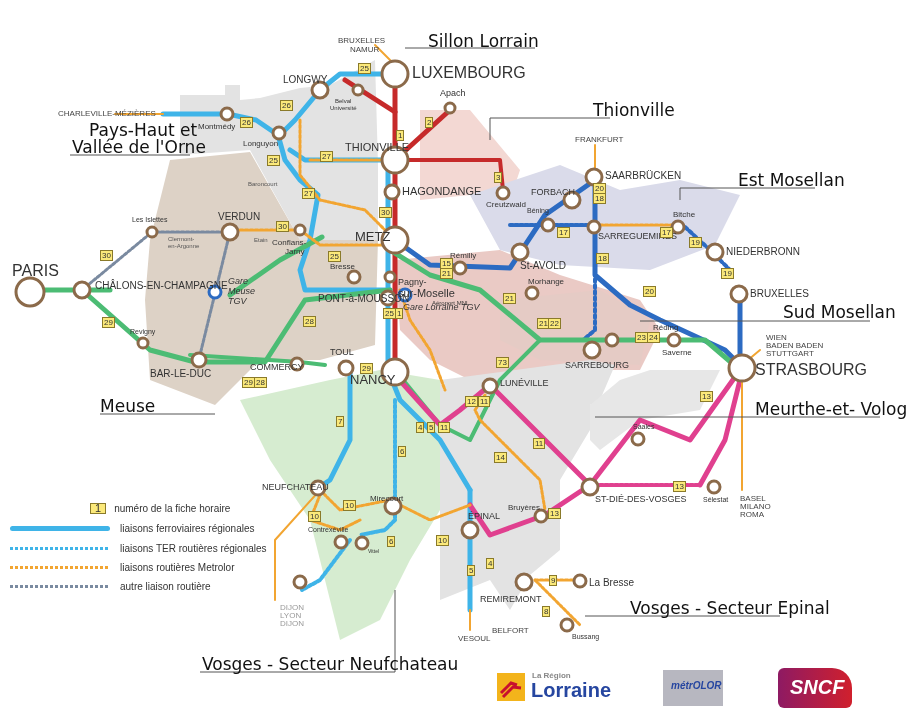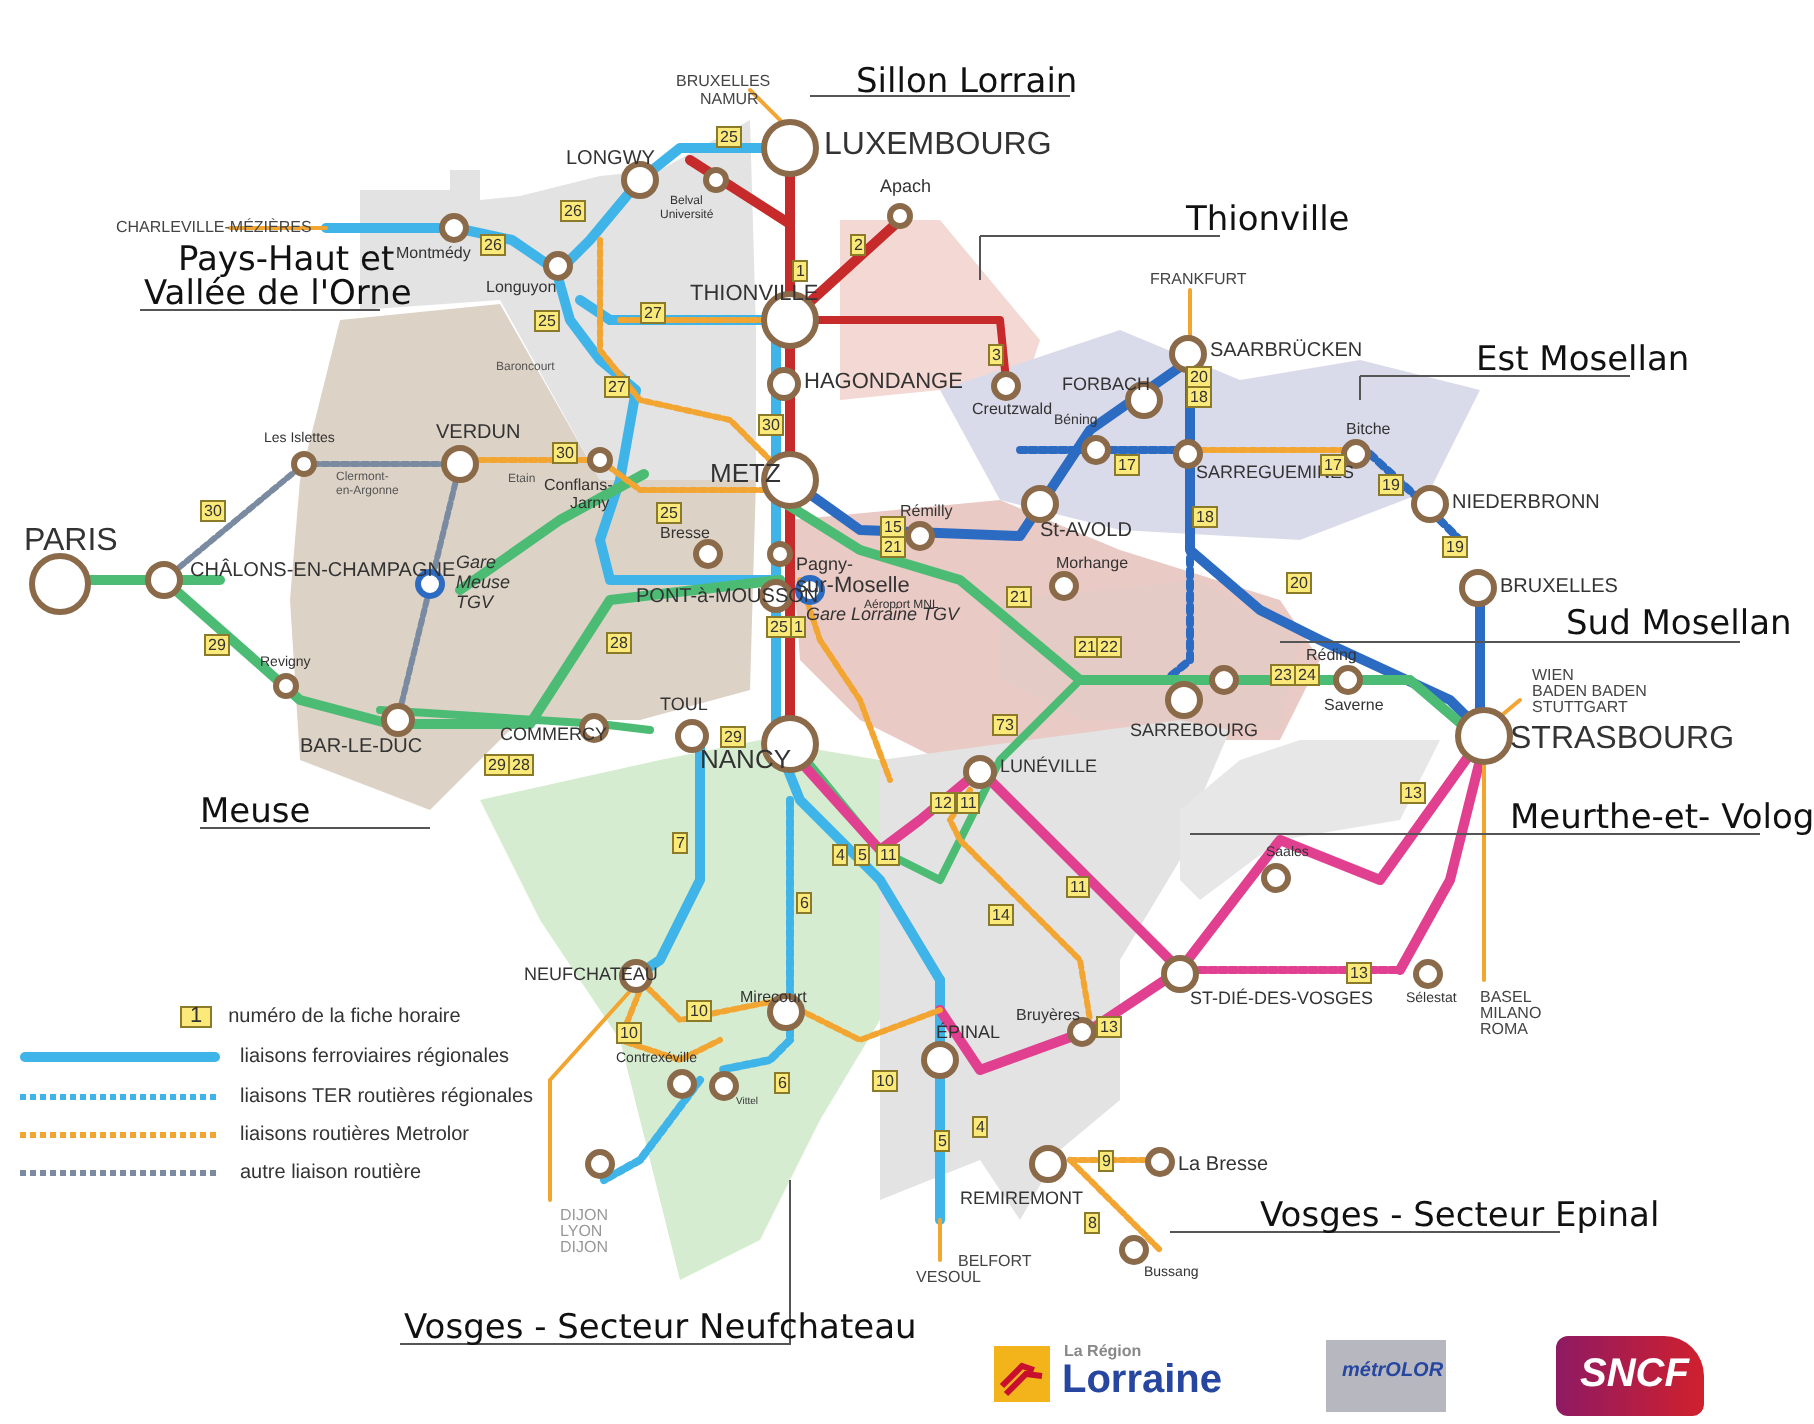--- a/index.html
+++ b/index.html
@@ -238,21 +238,21 @@
 <div class="lbl ext" style="left:338px;top:36px;">BRUXELLES</div>
 <div class="lbl ext" style="left:350px;top:45px;">NAMUR</div>
 <div class="lbl ext" style="left:58px;top:109px;">CHARLEVILLE-MÉZIÈRES</div>
 <div class="lbl ext" style="left:575px;top:135px;">FRANKFURT</div>
 <div class="lbl ext" style="left:766px;top:333px;text-align:left;">WIEN</div>
 <div class="lbl ext" style="left:766px;top:341px;text-align:left;">BADEN BADEN</div>
 <div class="lbl ext" style="left:766px;top:349px;text-align:left;">STUTTGART</div>
 <div class="lbl ext" style="left:740px;top:494px;text-align:left;">BASEL</div>
 <div class="lbl ext" style="left:740px;top:502px;text-align:center;">MILANO</div>
 <div class="lbl ext" style="left:740px;top:510px;text-align:left;">ROMA</div>
-<div class="lbl ext" style="left:455px;top:626px;padding-left:24px;">BELFORT</div>
+<div class="lbl ext" style="left:468px;top:626px;padding-left:24px;">BELFORT</div>
 <div class="lbl ext" style="left:458px;top:634px;">VESOUL</div>
 <div class="lbl ext" style="left:280px;top:603px;text-align:left;color:#999;">DIJON</div>
 <div class="lbl ext" style="left:280px;top:611px;text-align:left;color:#999;">LYON</div>
 <div class="lbl ext" style="left:280px;top:619px;text-align:left;color:#999;">DIJON</div>
 
 <div class="badge" style="left:358px;top:63px;">25</div>
 <div class="badge" style="left:280px;top:100px;">26</div>
 <div class="badge" style="left:240px;top:117px;">26</div>
 <div class="badge" style="left:267px;top:155px;">25</div>
 <div class="badge" style="left:320px;top:151px;">27</div>

